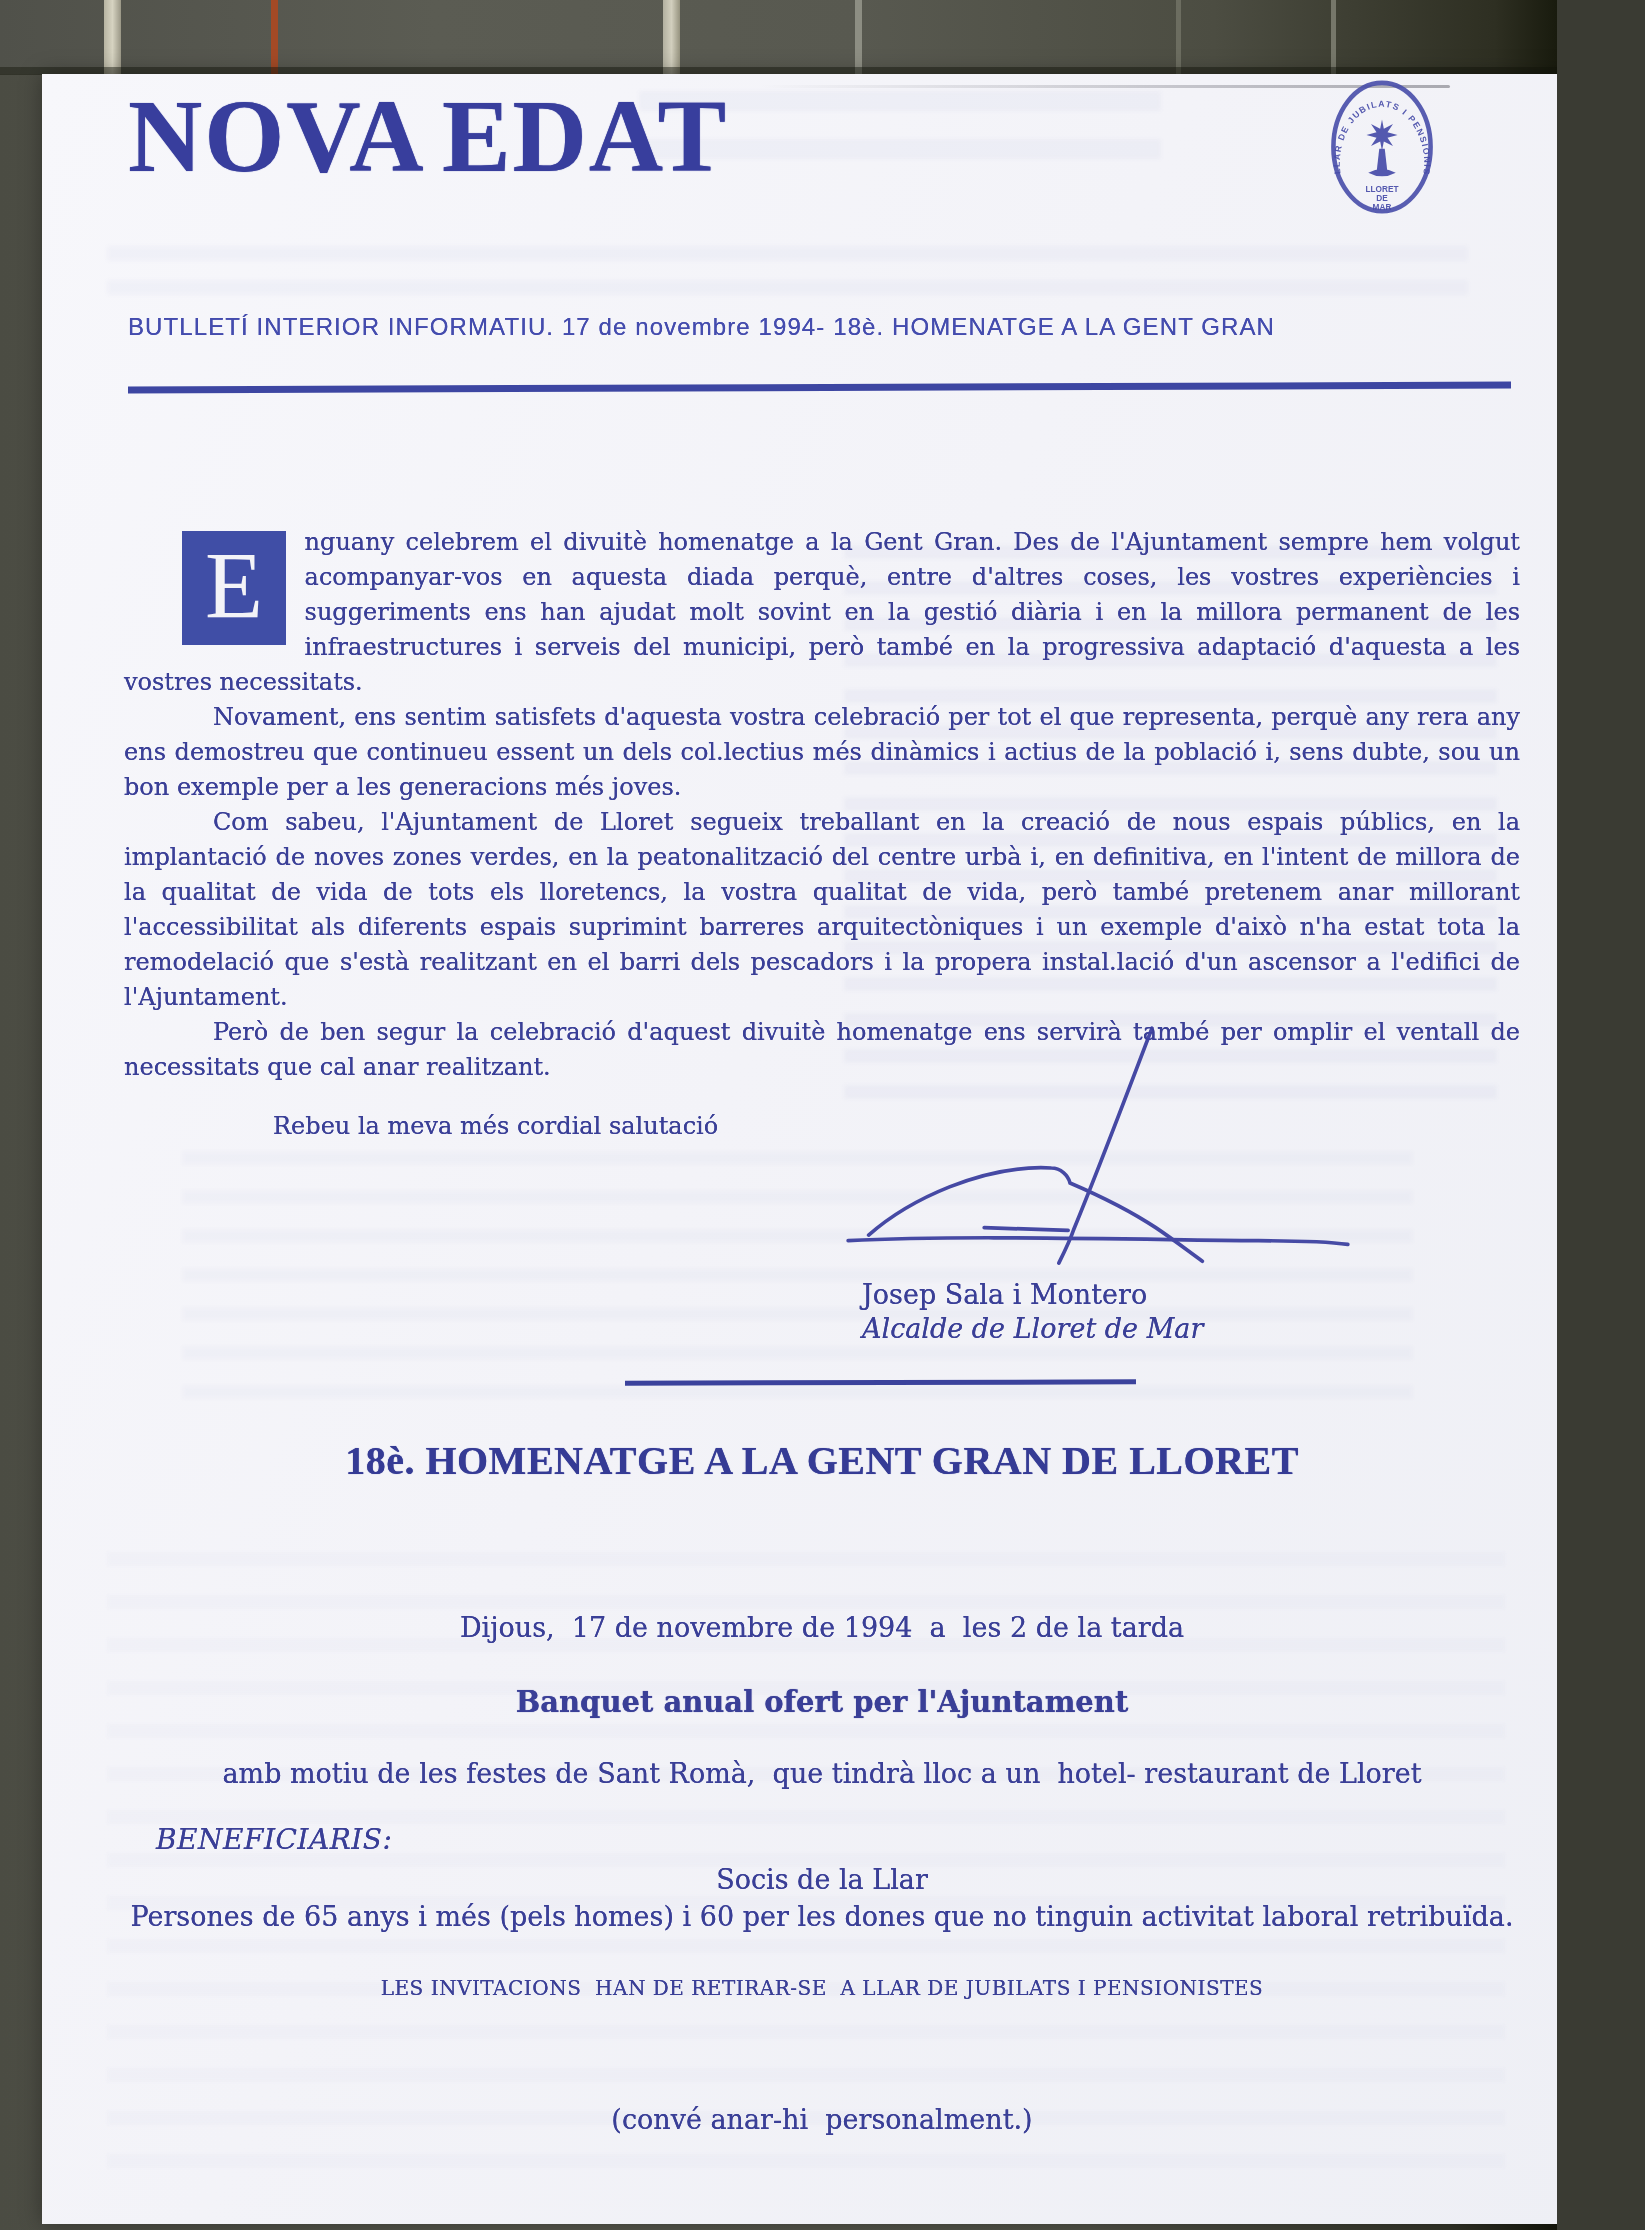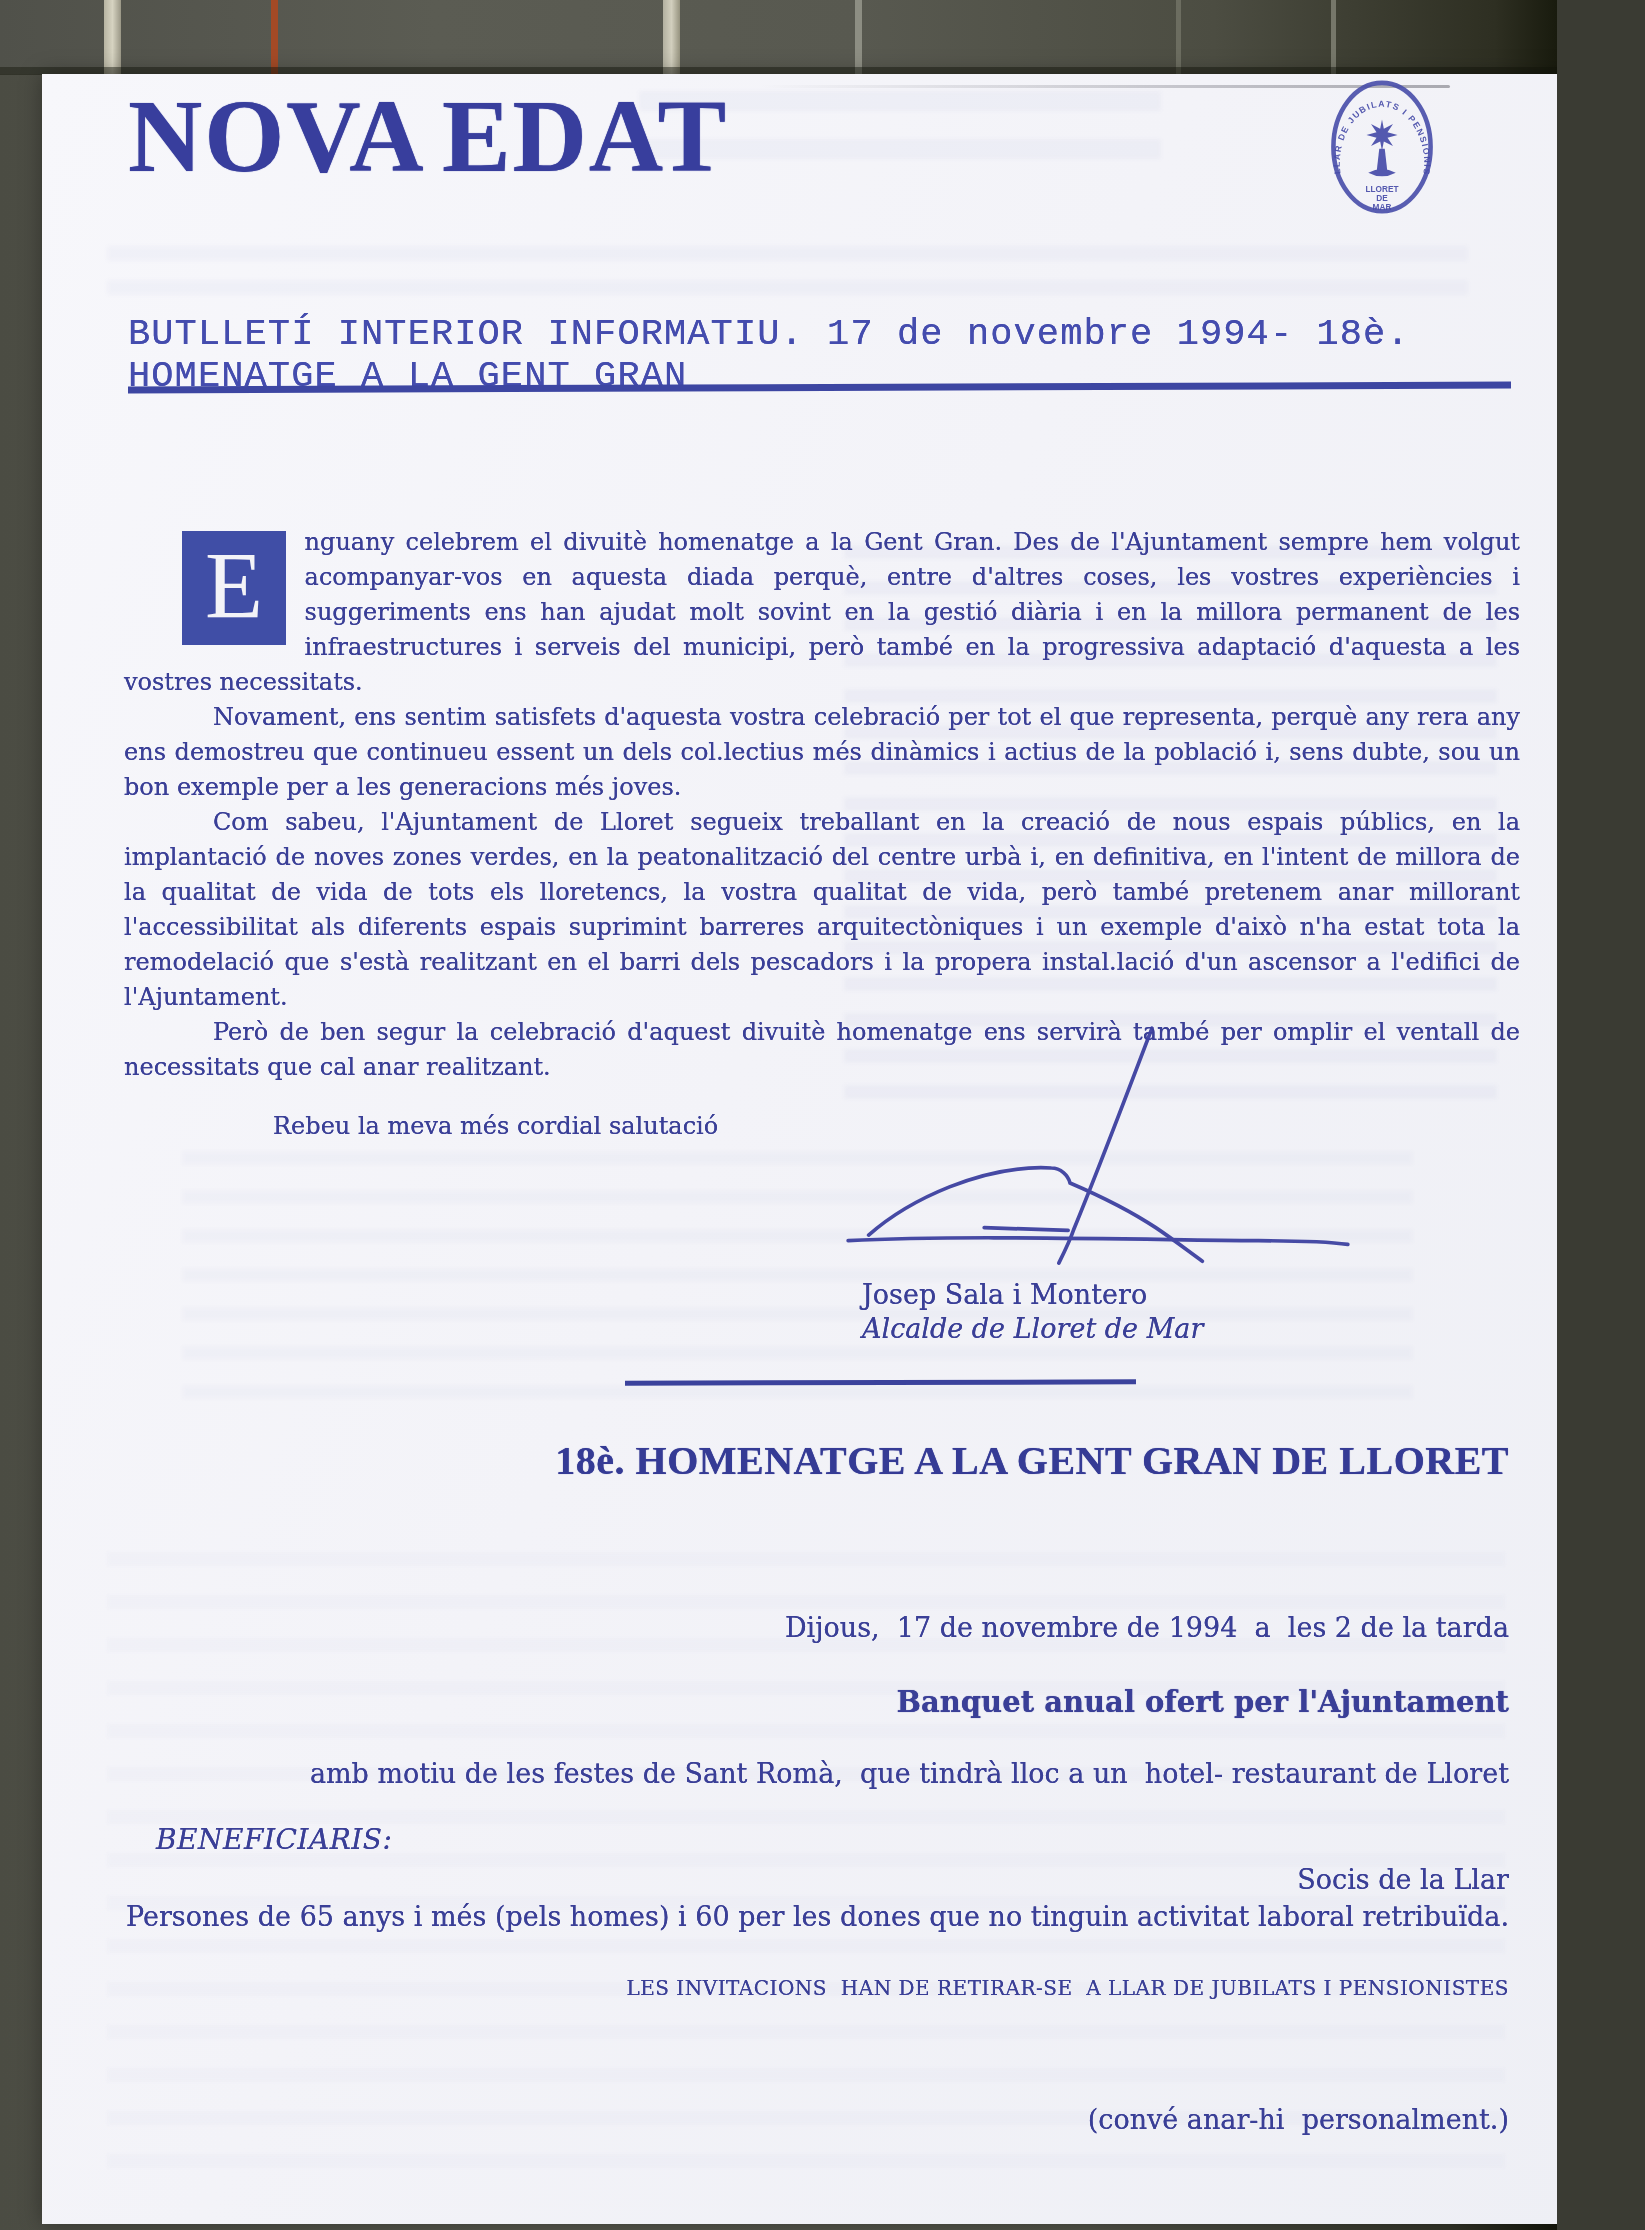--- a/index.html
+++ b/index.html
@@ -33,40 +33,40 @@
         background:repeating-linear-gradient(180deg,rgba(96,106,178,.09) 0 14px,rgba(0,0,0,0) 14px 36px);}
   .ghost.g4{left:140px;top:1077px;width:1231px;height:261px;opacity:.45;
         background:repeating-linear-gradient(180deg,rgba(96,106,178,.08) 0 14px,rgba(0,0,0,0) 14px 39px);}
   .ghost.g5{left:65px;top:1478px;width:1398px;height:643px;opacity:.4;
         background:repeating-linear-gradient(180deg,rgba(96,106,178,.07) 0 14px,rgba(0,0,0,0) 14px 43px);}
   
   .title{position:absolute;left:86px;top:1.9px;font-family:"Liberation Serif",serif;font-weight:700;
          font-size:103px;line-height:121px;letter-spacing:1.9px;word-spacing:-5.6px;color:#383e9d;
          text-shadow:0 0 0.9px #383e9d;}
   .stamp{position:absolute;left:1285px;top:3.7px;width:110px;height:138px;}
-  .subtitle{position:absolute;left:86px;top:239px;width:1398px;font-family:Liberation Mono, monospace;
-         font-size:37px;letter-spacing:1.1px;color:#444cae;text-shadow:0 0 0.6px #444cae;white-space:pre-wrap;}
+  .subtitle{position:absolute;left:86px;top:239px;width:1398px;font-family:Liberation Sans, sans-serif;
+         font-size:24px;letter-spacing:1.1px;color:#444cae;text-shadow:0 0 0.6px #444cae;white-space:pre-wrap;}
   .rule{position:absolute;left:86px;top:310px;width:1383px;height:6.5px;background:#3d46a2;transform:rotate(-.2deg);}
   
   .letter-body{position:absolute;left:82px;top:451px;width:1396px;color:#3a3f97;
          font-size:24px;line-height:35px;text-align:justify;text-shadow:0 0 0.4px #3a3f97;}
   .letter-body p{margin:0;}
   .letter-body p.ind{text-indent:89px;}
   .dropcap{float:left;width:104px;height:114px;margin:5.6px 18.6px 1.9px 58px;background:#404ea6;
          color:#f3f3f7;font-family:"Liberation Serif",serif;font-size:95px;line-height:110px;
          text-align:center;font-weight:400;text-shadow:none;}
   .closing{margin-top:24px !important;text-indent:149px;}
   
   .signature-svg{position:absolute;left:778px;top:943px;}
   .sig-names{position:absolute;left:820px;top:1204px;width:429px;text-align:left;color:#3a3f97;
          font-size:27px;line-height:34px;text-shadow:0 0 0.4px #3a3f97;}
   .sig-role{font-style:italic;}
   
   .divider{position:absolute;left:583px;top:1306px;width:511px;height:4.7px;background:#3b429c;transform:rotate(-.15deg);}
-  .cline{position:absolute;left:71px;width:1396px;text-align:right;color:#3a3f97;
+  .cline{position:absolute;left:82px;width:1396px;text-align:center;color:#3a3f97;
          text-shadow:0 0 0.4px #3a3f97;white-space:pre-wrap;font-size:27px;}
   .event-heading{top:1363px;font-family:"Liberation Serif",serif;font-weight:700;font-size:40px;
          letter-spacing:0.5px;color:#353b95;text-shadow:0 0 0.7px #353b95;}
   .l-datetime{top:1538px;}
   .l-banquet{top:1611px;font-weight:700;font-size:29px;text-shadow:0 0 0.8px #3a3f97;}
   .l-occasion{top:1684px;}
   .benef-label{position:absolute;left:114px;top:1749px;font-style:italic;font-size:28px;color:#3a3f97;
          letter-spacing:0.5px;text-shadow:0 0 0.4px #3a3f97;text-align:center;}
   .l-socis{top:1790px;}
   .l-persones{top:1827px;}

